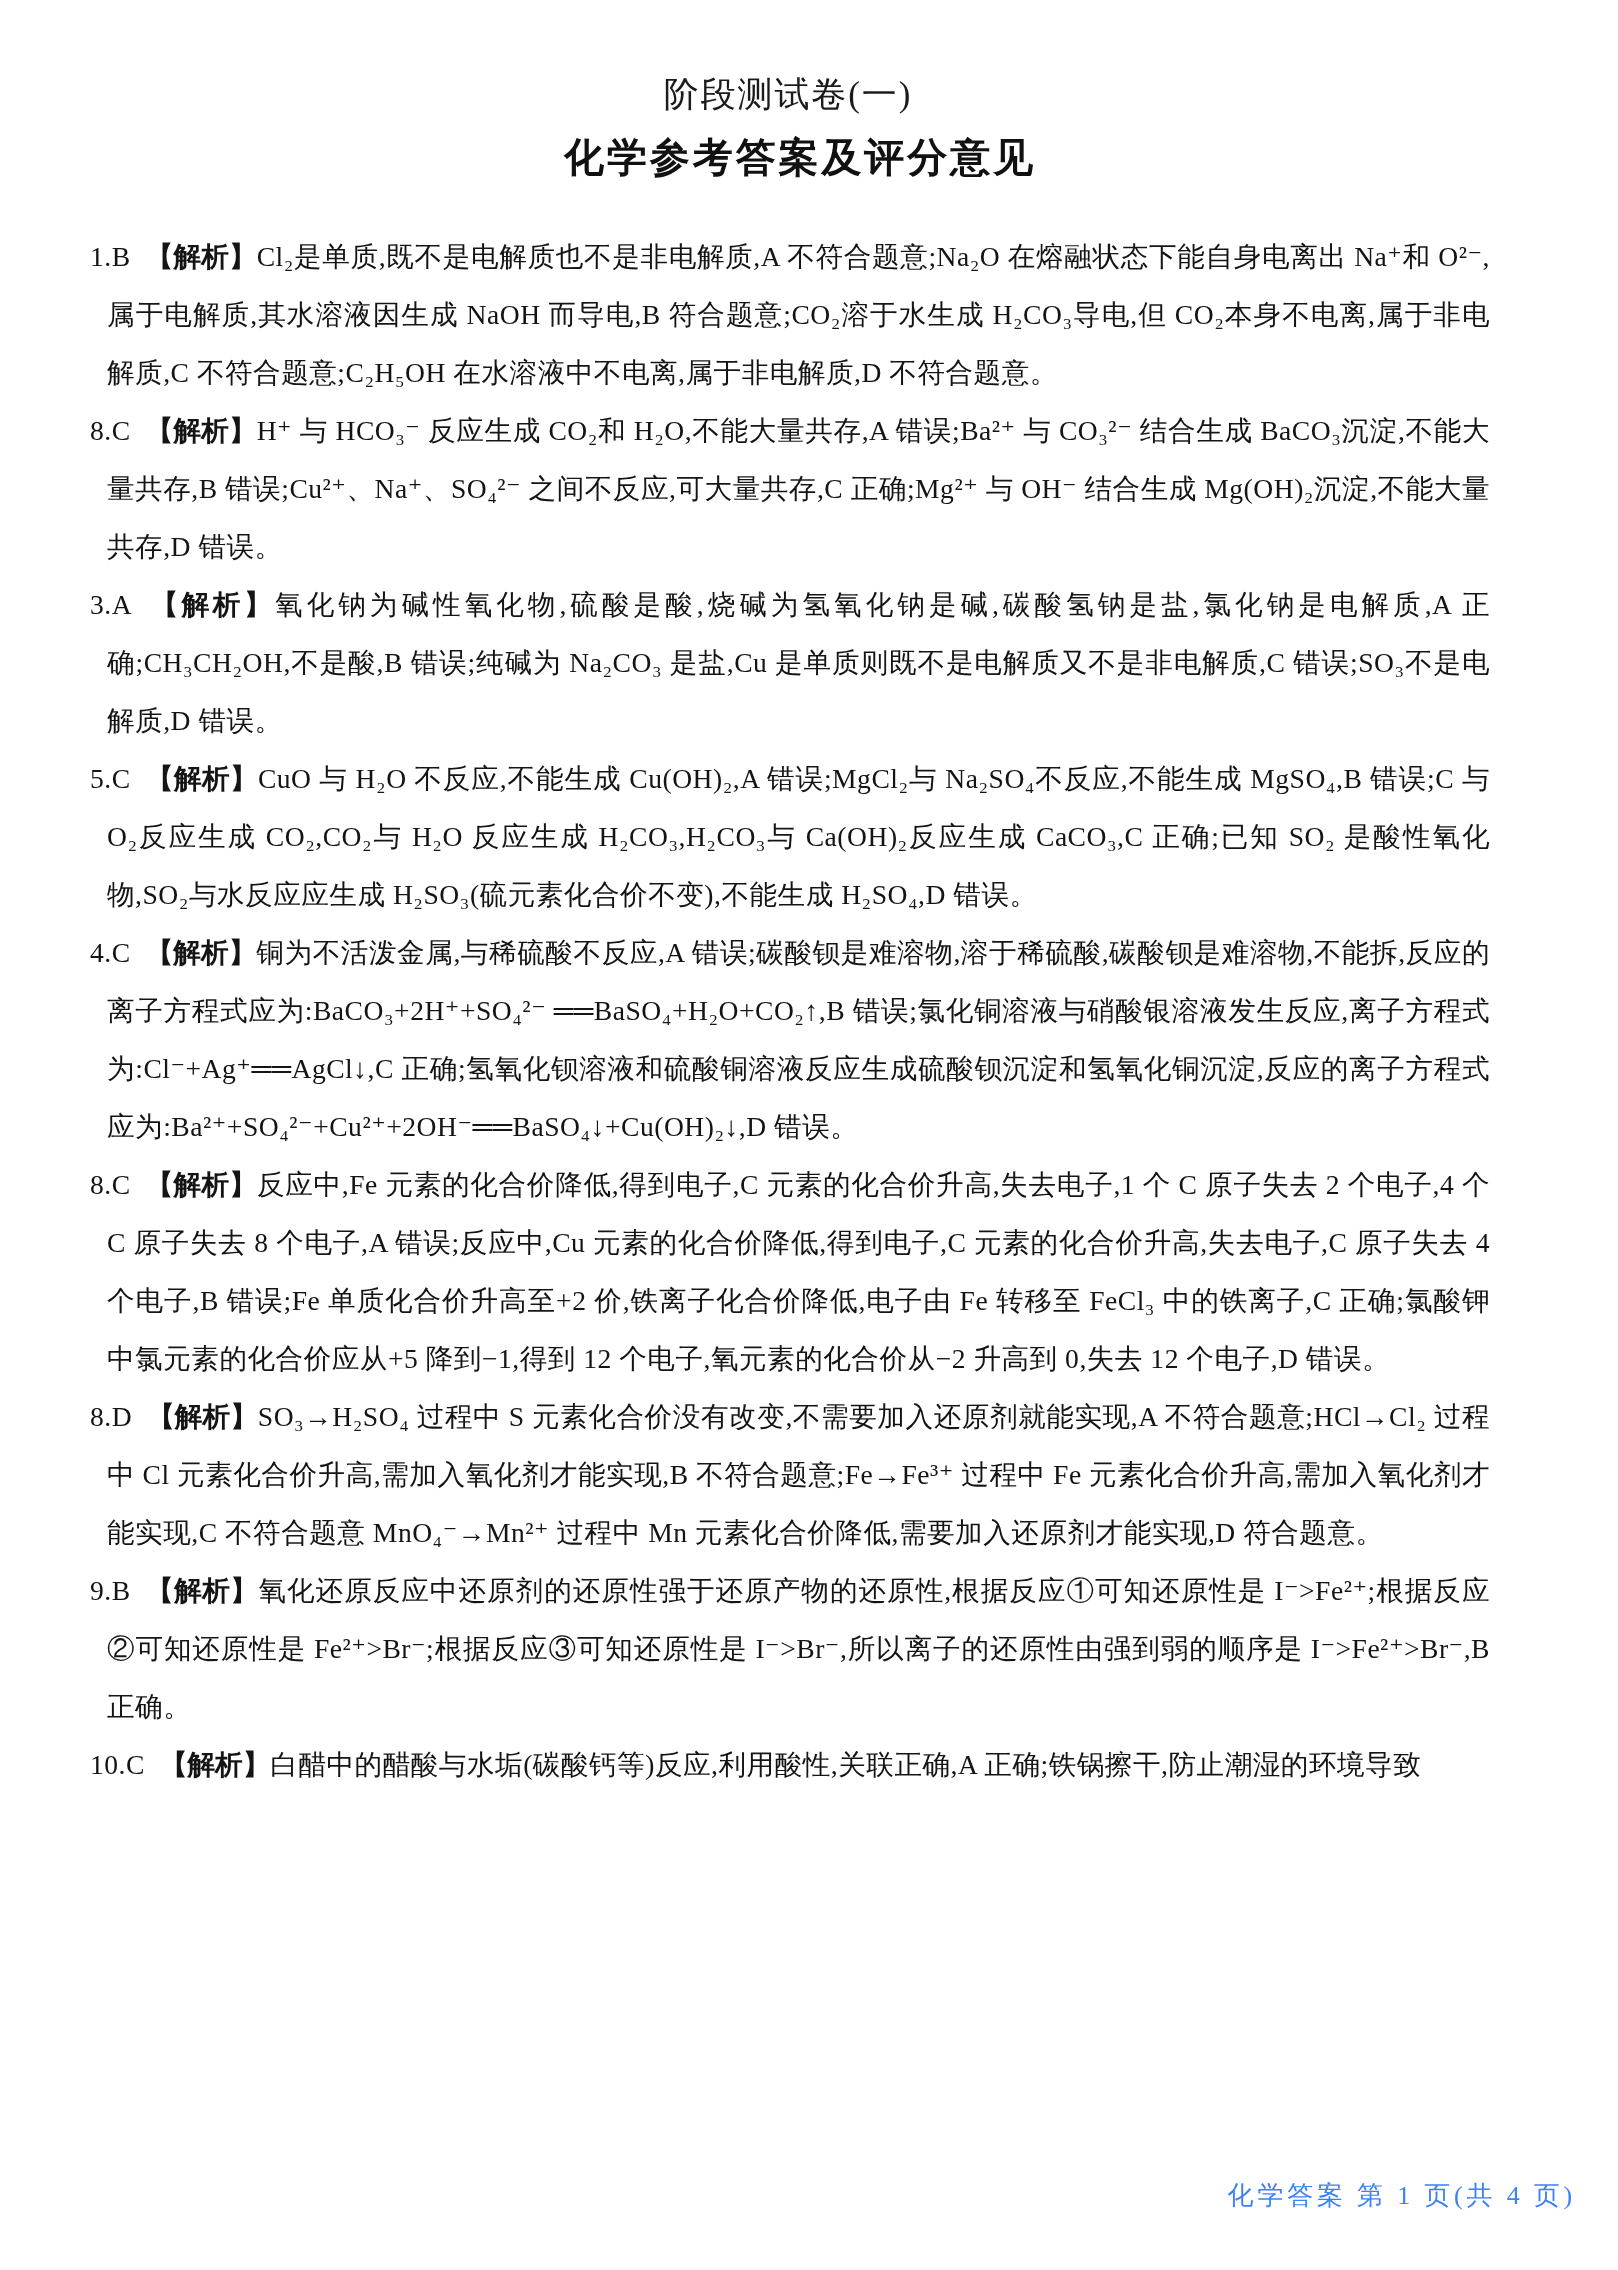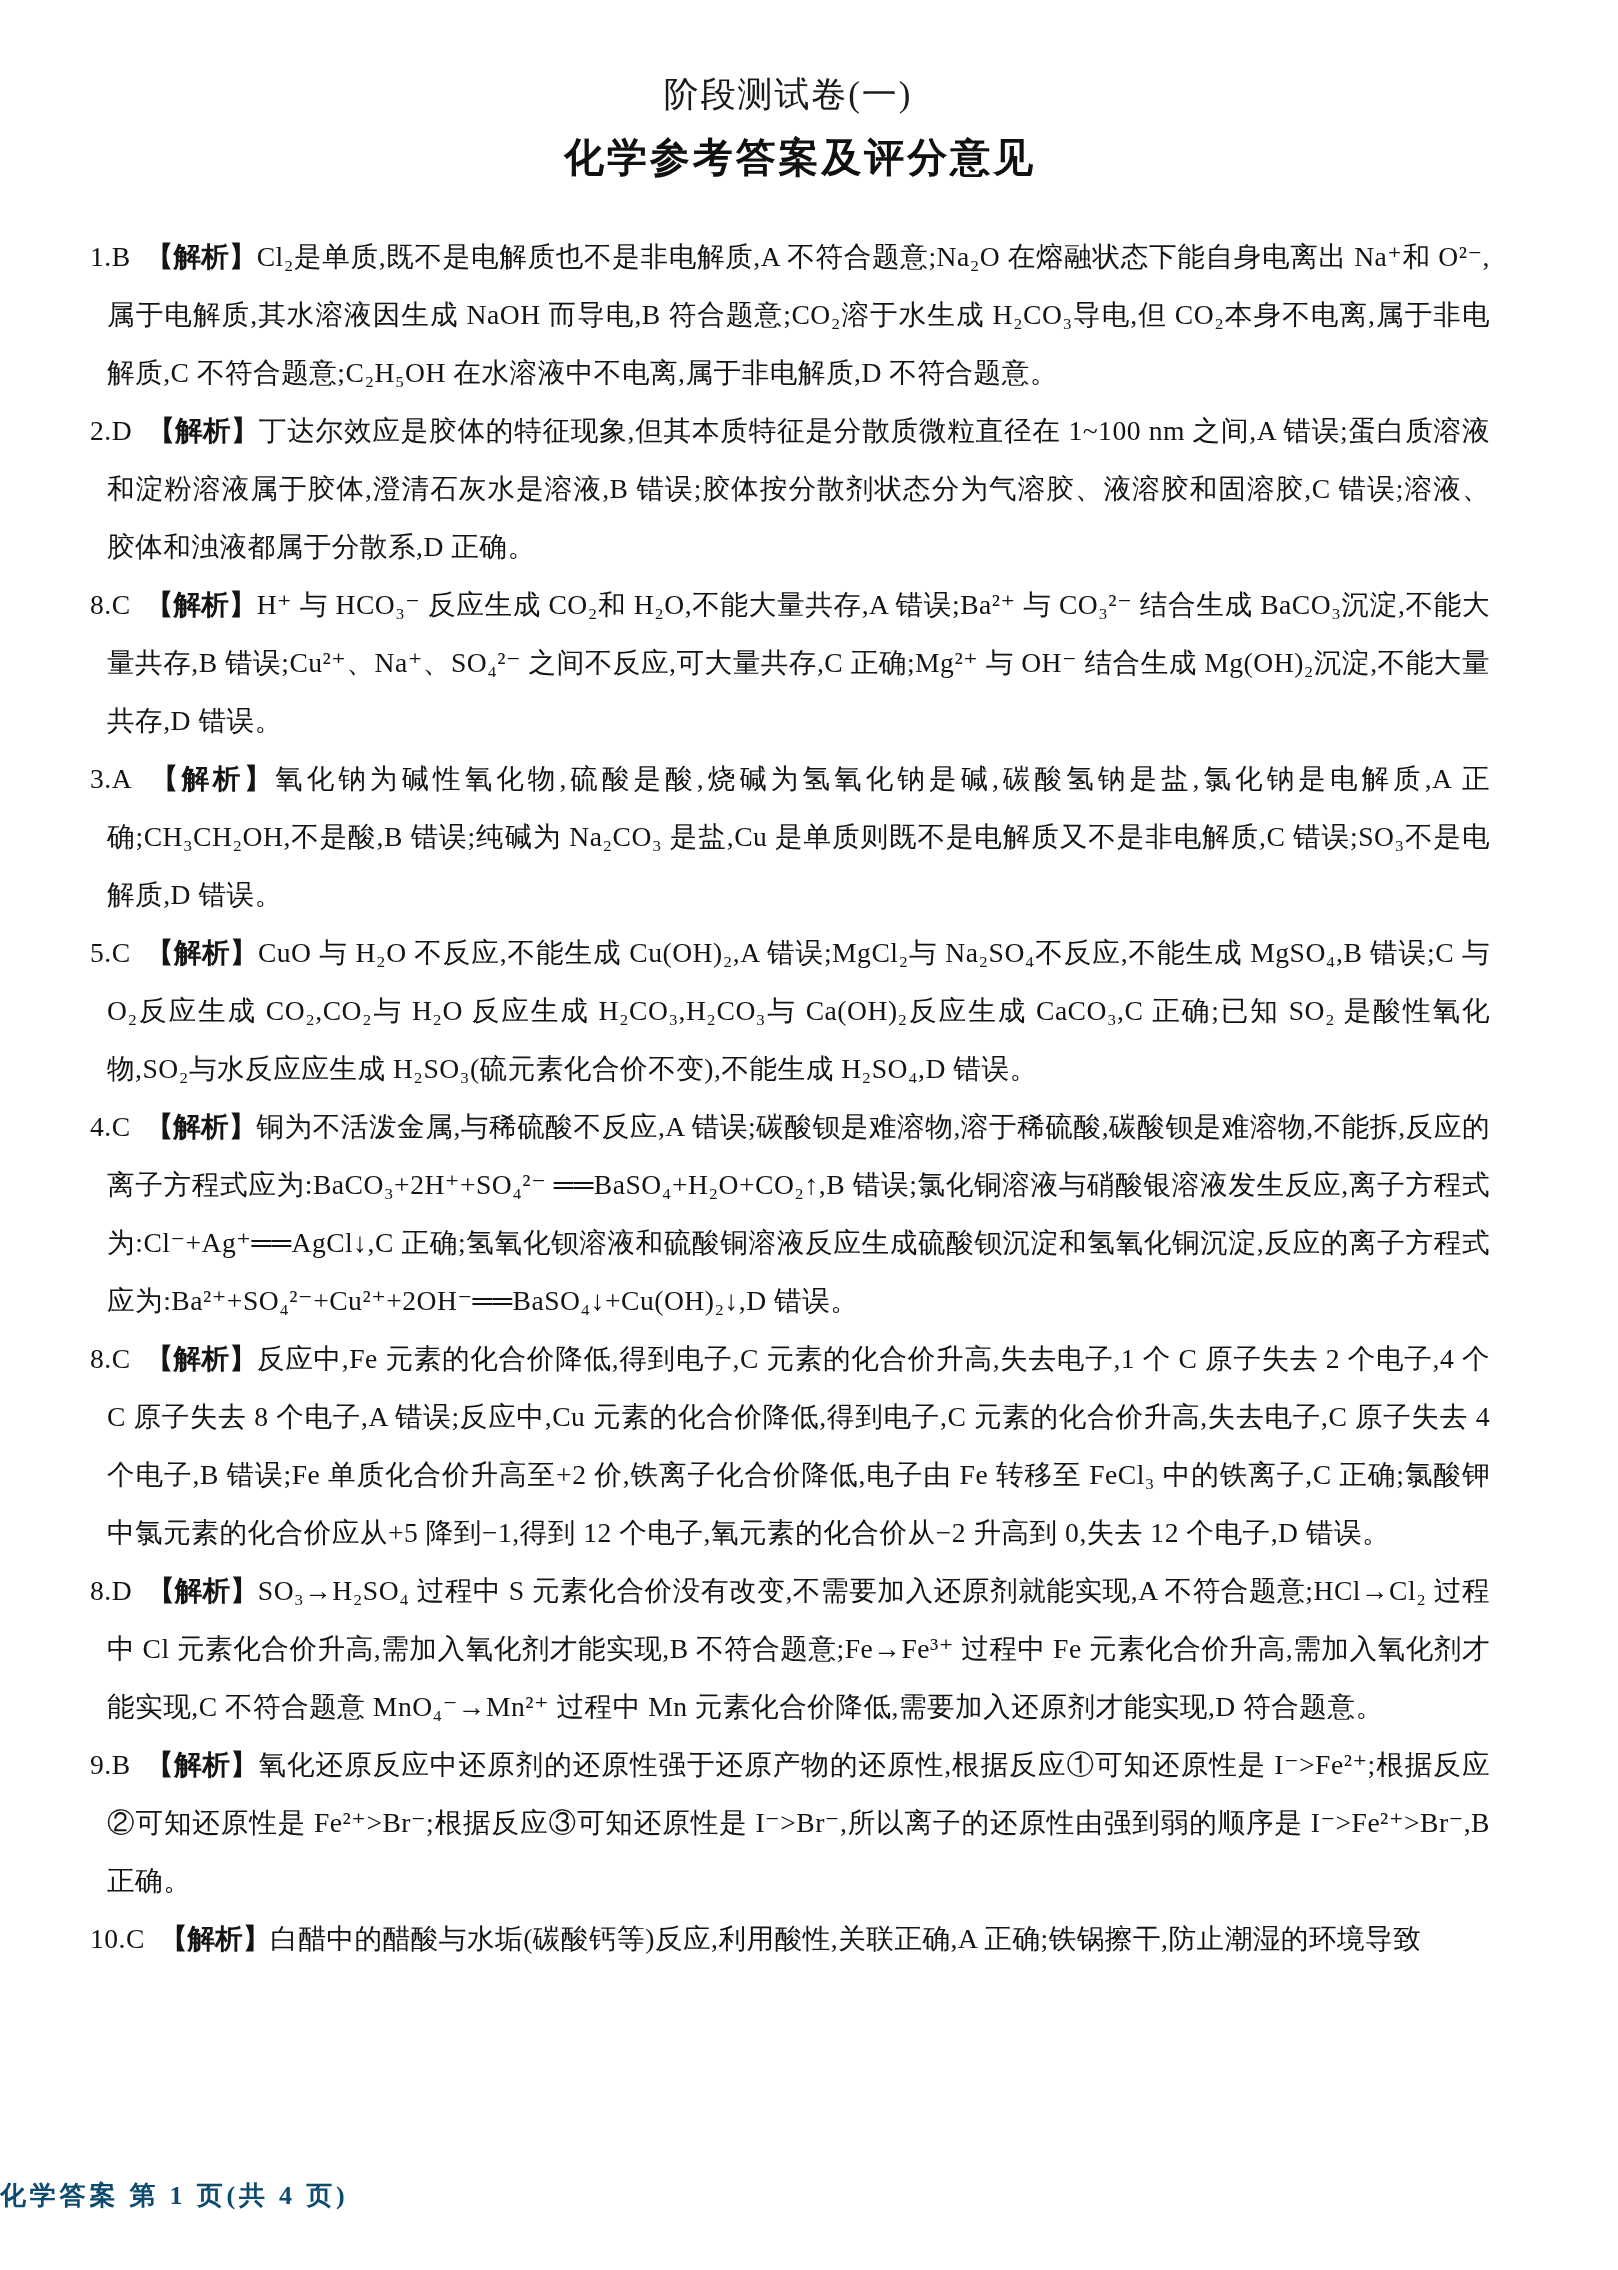--- a/index.html
+++ b/index.html
@@ -60,42 +60,40 @@
   .answer-item .label {
     font-family: "Liberation Sans", "DejaVu Sans", sans-serif;
     font-weight: 700;
     letter-spacing: 0;
   }
   .footer {
     position: absolute;
     left: 0;
     right: 0;
     bottom: 57px;
-    text-align: left;
+    text-align: right;
     font-size: 26px;
     letter-spacing: 3.8px;
-    color: #0c4a6e;
-    font-weight: bold;
+    color: #3b82f6;
   }
 </style>
 </head>
 <body>
 
 <div class="page">
 
   <div class="header">
     <div class="title-line1">阶段测试卷(一)</div>
     <div class="title-line2">化学参考答案及评分意见</div>
   </div>
 
   <div class="content">
 
     <p class="answer-item"><span class="num">1.B</span><span class="label">【解析】</span><span class="text">Cl₂是单质,既不是电解质也不是非电解质,A 不符合题意;Na₂O 在熔融状态下能自身电离出 Na⁺和 O²⁻,属于电解质,其水溶液因生成 NaOH 而导电,B 符合题意;CO₂溶于水生成 H₂CO₃导电,但 CO₂本身不电离,属于非电解质,C 不符合题意;C₂H₅OH 在水溶液中不电离,属于非电解质,D 不符合题意。</span></p>
 
-    <p class="answer-item"><span class="num">2.D</span><span class="label">【解析】</span><span class="text">丁达尔效应是胶体的特征现象,但其本质特征是分散质微粒直径在 1~100 nm 之间,A 错误;蛋白质溶液和淀粉溶液属于胶体,澄清石灰水是溶液,B 错误;胶体按分散剂状态分为气溶胶、液溶胶和固溶胶,C 错误;溶液、胶体和浊液都属于分散系,D 正确。</span></p>
 
     <p class="answer-item"><span class="num">8.C</span><span class="label">【解析】</span><span class="text">H⁺ 与 HCO₃⁻ 反应生成 CO₂和 H₂O,不能大量共存,A 错误;Ba²⁺ 与 CO₃²⁻ 结合生成 BaCO₃沉淀,不能大量共存,B 错误;Cu²⁺、Na⁺、SO₄²⁻ 之间不反应,可大量共存,C 正确;Mg²⁺ 与 OH⁻ 结合生成 Mg(OH)₂沉淀,不能大量共存,D 错误。</span></p>
 
     <p class="answer-item"><span class="num">3.A</span><span class="label">【解析】</span><span class="text">氧化钠为碱性氧化物,硫酸是酸,烧碱为氢氧化钠是碱,碳酸氢钠是盐,氯化钠是电解质,A 正确;CH₃CH₂OH,不是酸,B 错误;纯碱为 Na₂CO₃ 是盐,Cu 是单质则既不是电解质又不是非电解质,C 错误;SO₃不是电解质,D 错误。</span></p>
 
     <p class="answer-item"><span class="num">5.C</span><span class="label">【解析】</span><span class="text">CuO 与 H₂O 不反应,不能生成 Cu(OH)₂,A 错误;MgCl₂与 Na₂SO₄不反应,不能生成 MgSO₄,B 错误;C 与 O₂反应生成 CO₂,CO₂与 H₂O 反应生成 H₂CO₃,H₂CO₃与 Ca(OH)₂反应生成 CaCO₃,C 正确;已知 SO₂ 是酸性氧化物,SO₂与水反应应生成 H₂SO₃(硫元素化合价不变),不能生成 H₂SO₄,D 错误。</span></p>
 
     <p class="answer-item"><span class="num">4.C</span><span class="label">【解析】</span><span class="text">铜为不活泼金属,与稀硫酸不反应,A 错误;碳酸钡是难溶物,溶于稀硫酸,碳酸钡是难溶物,不能拆,反应的离子方程式应为:BaCO₃+2H⁺+SO₄²⁻ ══BaSO₄+H₂O+CO₂↑,B 错误;氯化铜溶液与硝酸银溶液发生反应,离子方程式为:Cl⁻+Ag⁺══AgCl↓,C 正确;氢氧化钡溶液和硫酸铜溶液反应生成硫酸钡沉淀和氢氧化铜沉淀,反应的离子方程式应为:Ba²⁺+SO₄²⁻+Cu²⁺+2OH⁻══BaSO₄↓+Cu(OH)₂↓,D 错误。</span></p>
 
     <p class="answer-item"><span class="num">8.C</span><span class="label">【解析】</span><span class="text">反应中,Fe 元素的化合价降低,得到电子,C 元素的化合价升高,失去电子,1 个 C 原子失去 2 个电子,4 个 C 原子失去 8 个电子,A 错误;反应中,Cu 元素的化合价降低,得到电子,C 元素的化合价升高,失去电子,C 原子失去 4 个电子,B 错误;Fe 单质化合价升高至+2 价,铁离子化合价降低,电子由 Fe 转移至 FeCl₃ 中的铁离子,C 正确;氯酸钾中氯元素的化合价应从+5 降到−1,得到 12 个电子,氧元素的化合价从−2 升高到 0,失去 12 个电子,D 错误。</span></p>

